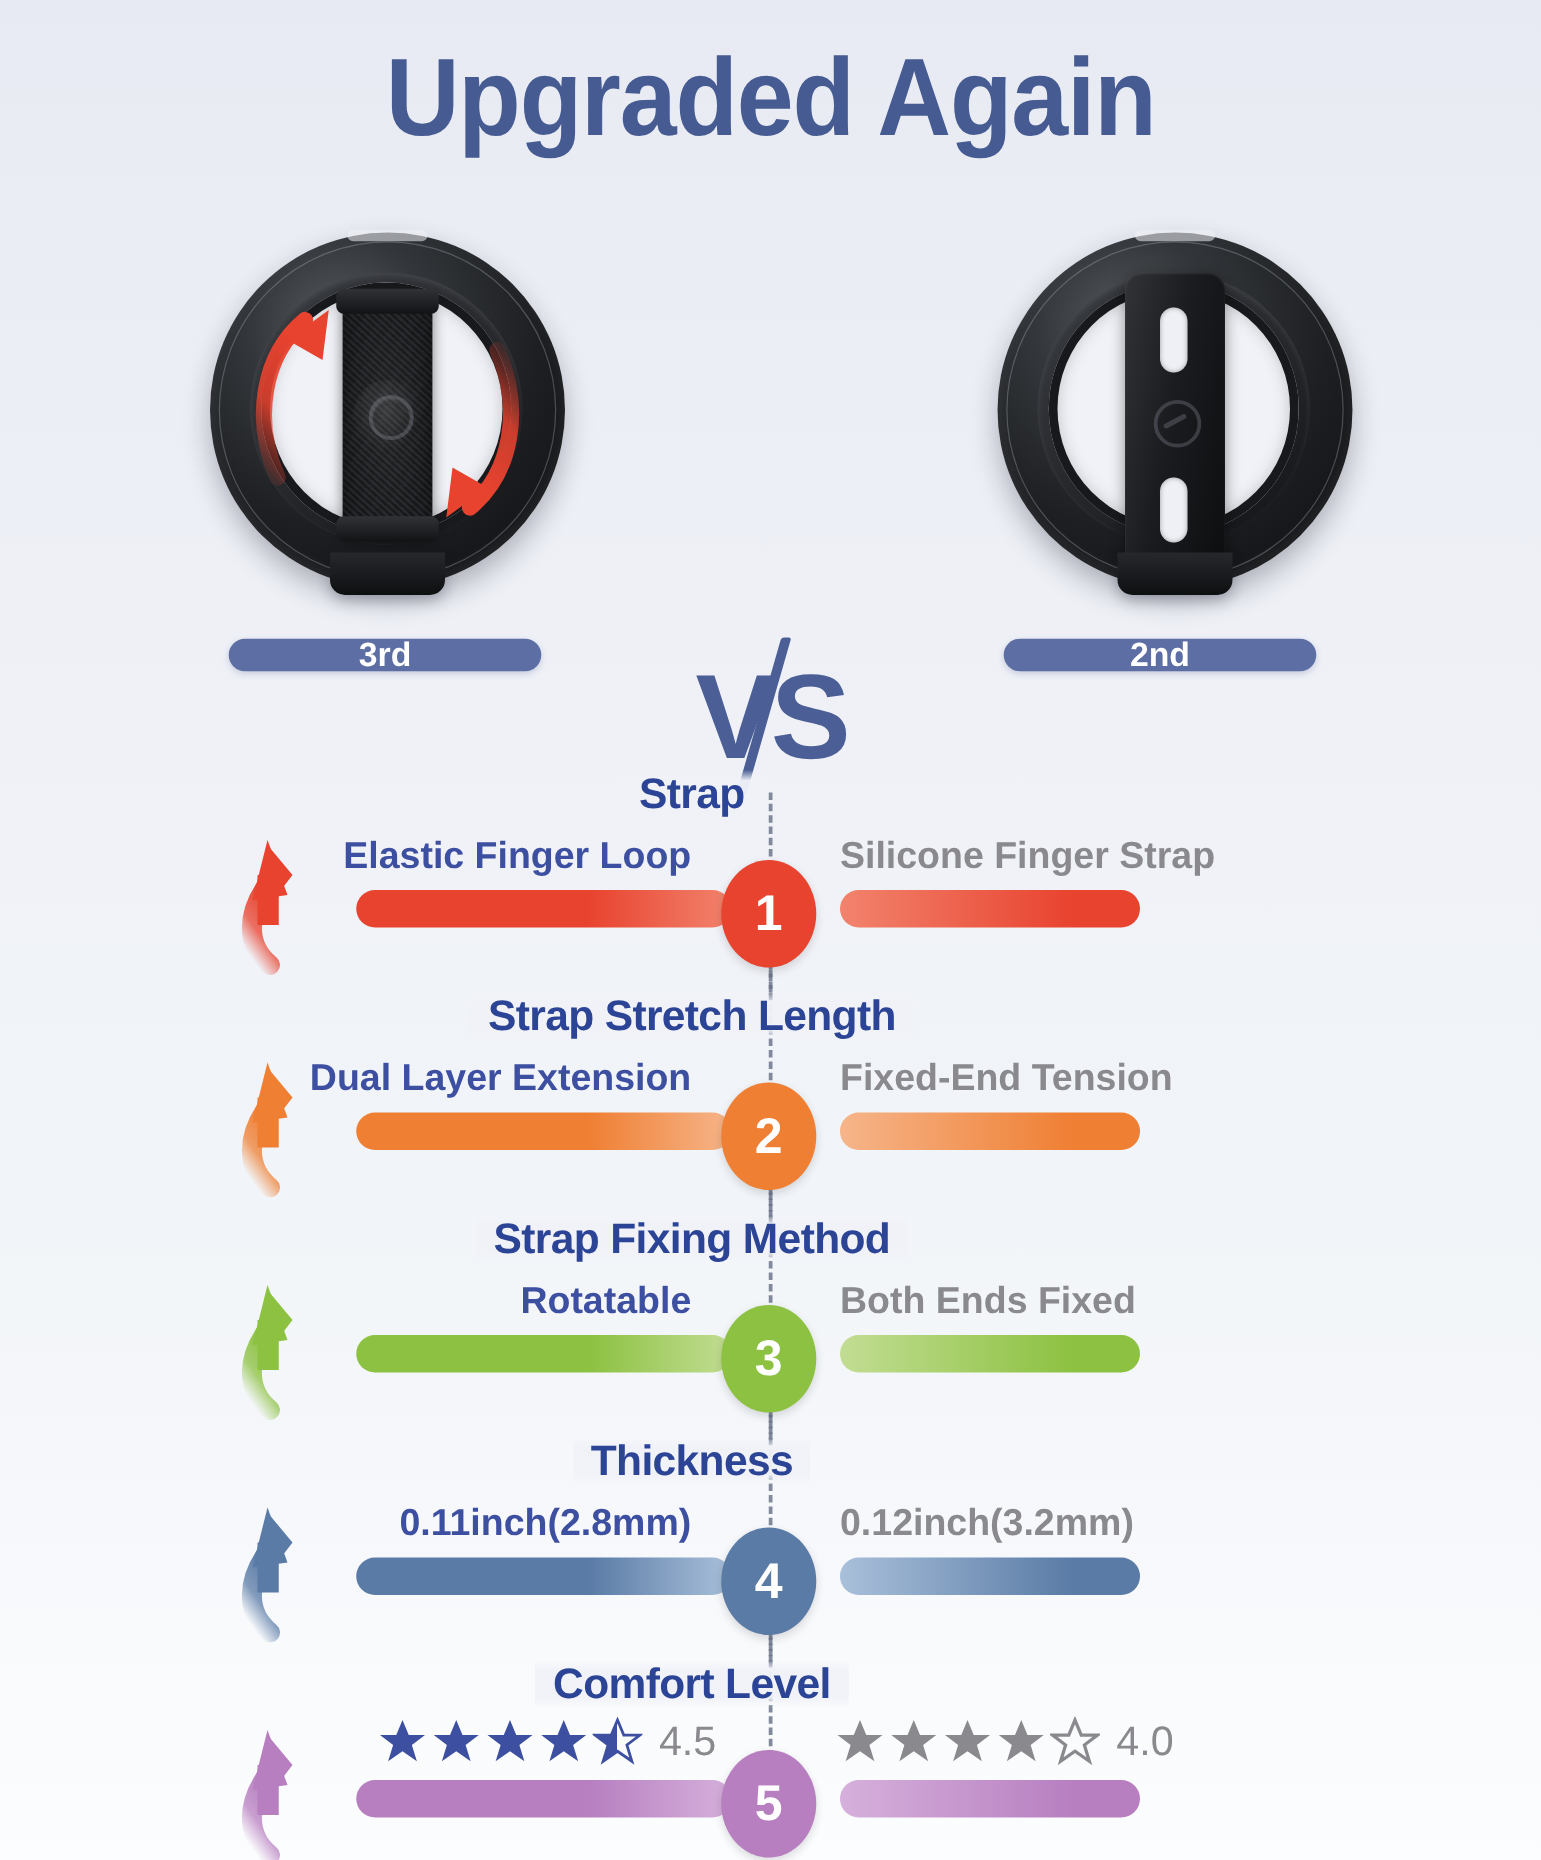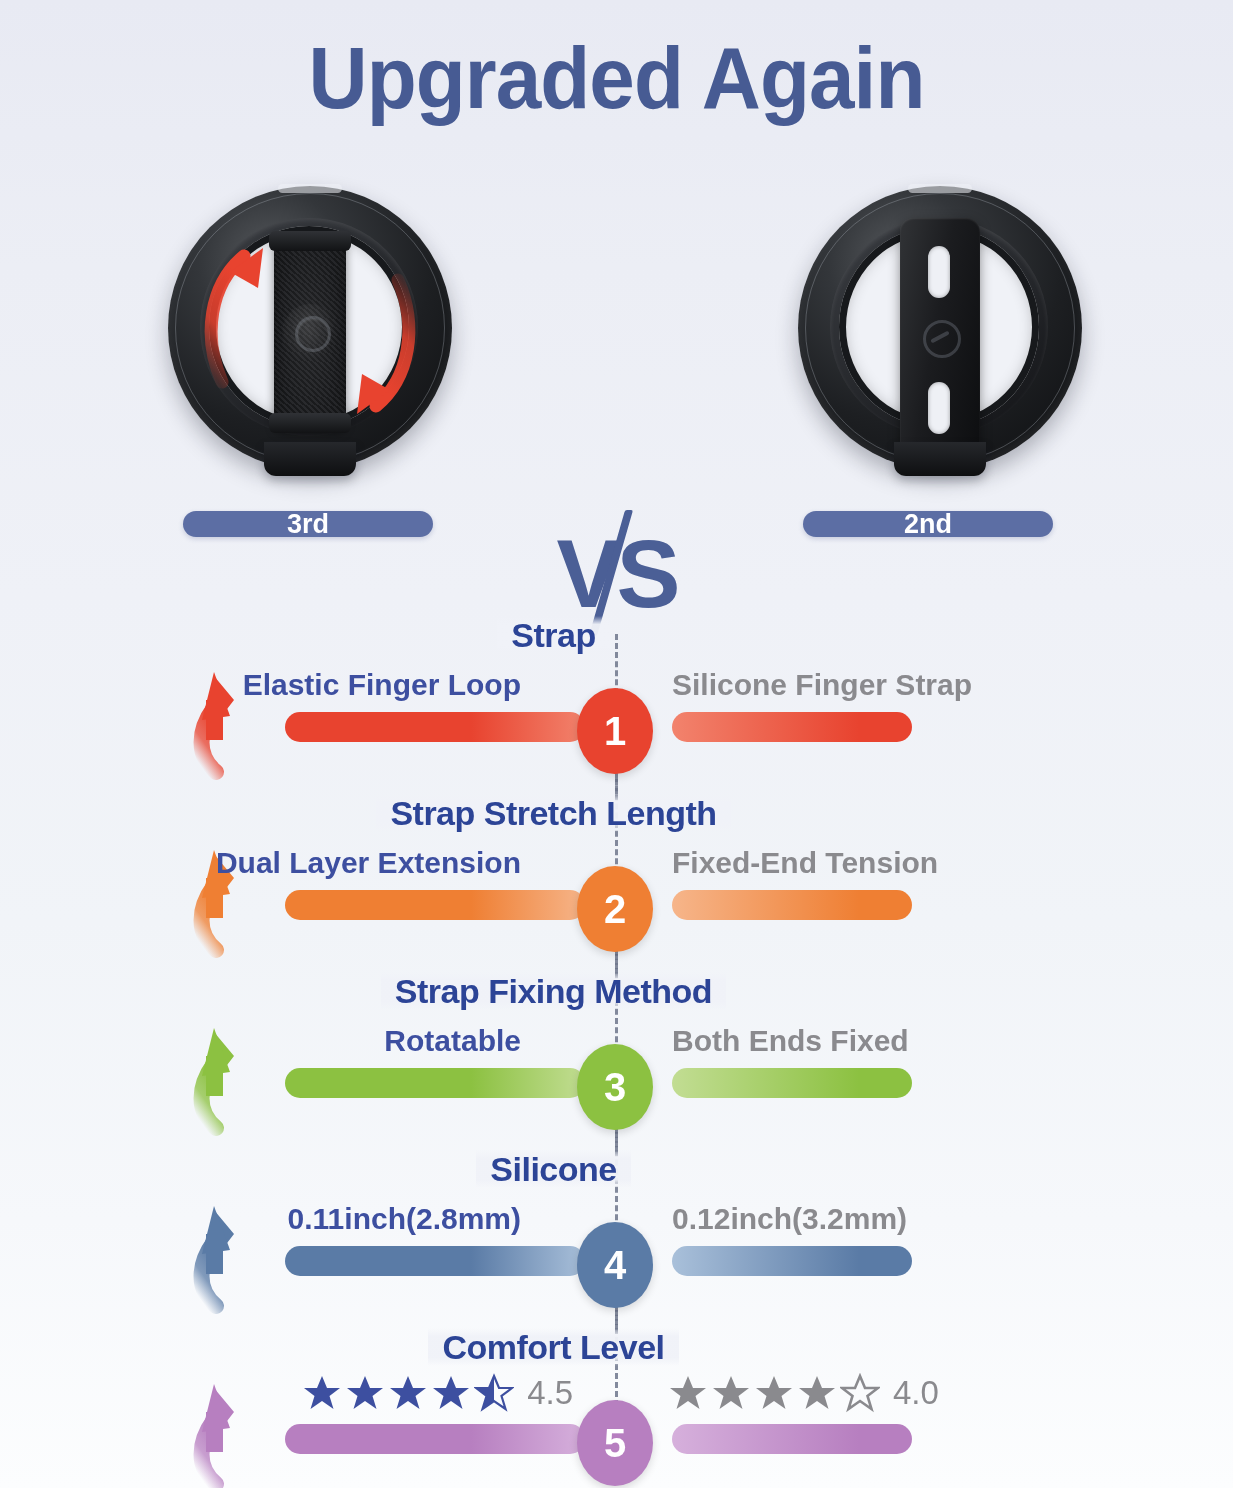--- a/index.html
+++ b/index.html
@@ -162,21 +162,21 @@
     box-shadow:0 3px 8px rgba(0,0,0,.14);
   }
 
   
   .bar{position:absolute;top:104px;height:30px;border-radius:15px;z-index:2;}
   .bar.l{left:285px;width:300px;}
   .bar.r{left:672px;width:240px;}
 
   
   .lab{position:absolute;top:60px;font-size:30px;font-weight:bold;z-index:3;white-space:nowrap;}
-  .lab.l{right:712px;color:#3d4fa0;}
+  .lab.l{right:680px;color:#3d4fa0;}
   .lab.r{left:672px;color:#8a8a8e;}
 
   
   .swoosh{position:absolute;top:52px;width:110px;height:120px;z-index:3;}
 
   
   .stars{position:absolute;top:50px;height:46px;display:flex;align-items:center;gap:3px;z-index:3;}
   .stars.l{right:660px;}
   .stars.r{left:668px;justify-content:flex-end;}
   .score{font-size:33px;color:#8a8a8e;margin-left:10px;font-weight:normal;}
@@ -314,21 +314,21 @@
   </svg>
         </div>
         <div class="lab l">Rotatable</div>
         <div class="lab r">Both Ends Fixed</div>
         <div class="bar l" style="background:linear-gradient(90deg,#8cc141 0%,#8cc141 62%,#c2dd93 100%)"></div>
         <div class="bar r" style="background:linear-gradient(90deg,#c2dd93 0%,#8cc141 78%,#8cc141 100%)"></div>
         <div class="bubble" style="background:#8cc141">3</div>
       </div>
       <div class="row">
         <div class="spine" style="top:-10px;height:198px"></div>
-        <div class="rowhead"><span class="hbg">Silicone</span></div>
+        <div class="rowhead"><span class="hbg">Thickness</span></div>
         <div style="position:absolute;left:172px;">
           <svg class="swoosh" viewBox="0 0 110 120">
     <defs>
               <linearGradient id="sw3" x1="0.25" y1="1" x2="0.55" y2="0.05">
       <stop offset="0" stop-color="#5a7ba6" stop-opacity="0"></stop>
       <stop offset="0.42" stop-color="#5a7ba6" stop-opacity="0.75"></stop>
       <stop offset="1" stop-color="#5a7ba6" stop-opacity="1"></stop>
     </linearGradient>
             </defs>
     <path d="M44 112 C24 96, 26 70, 42 48" stroke="url(#sw3)" stroke-width="16" fill="none" stroke-linecap="round"></path>

